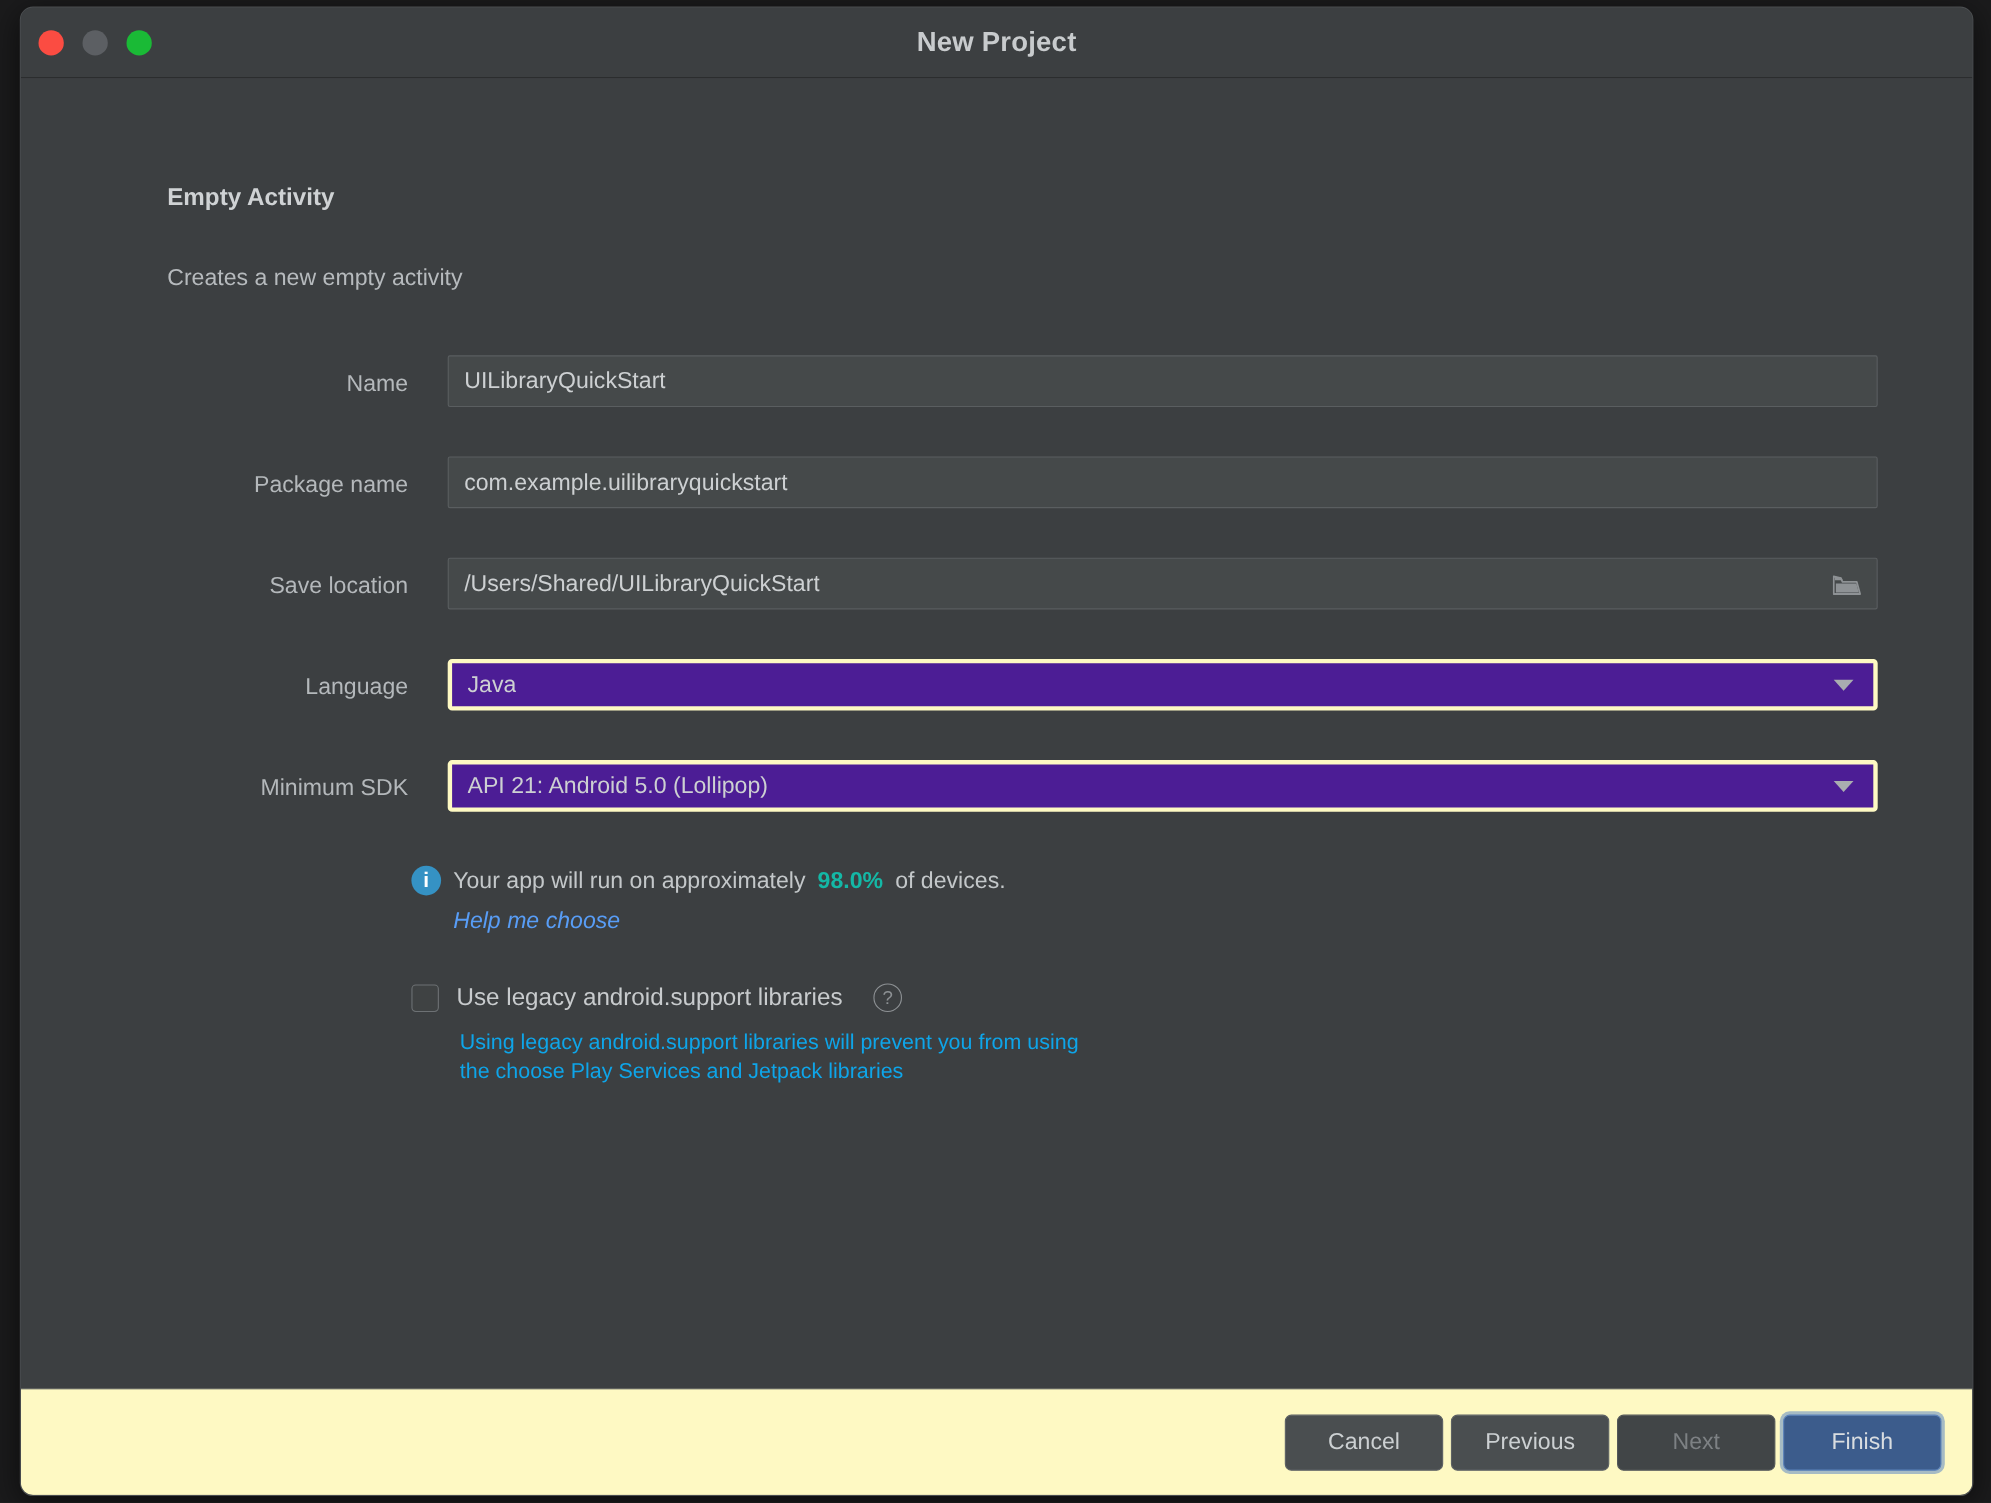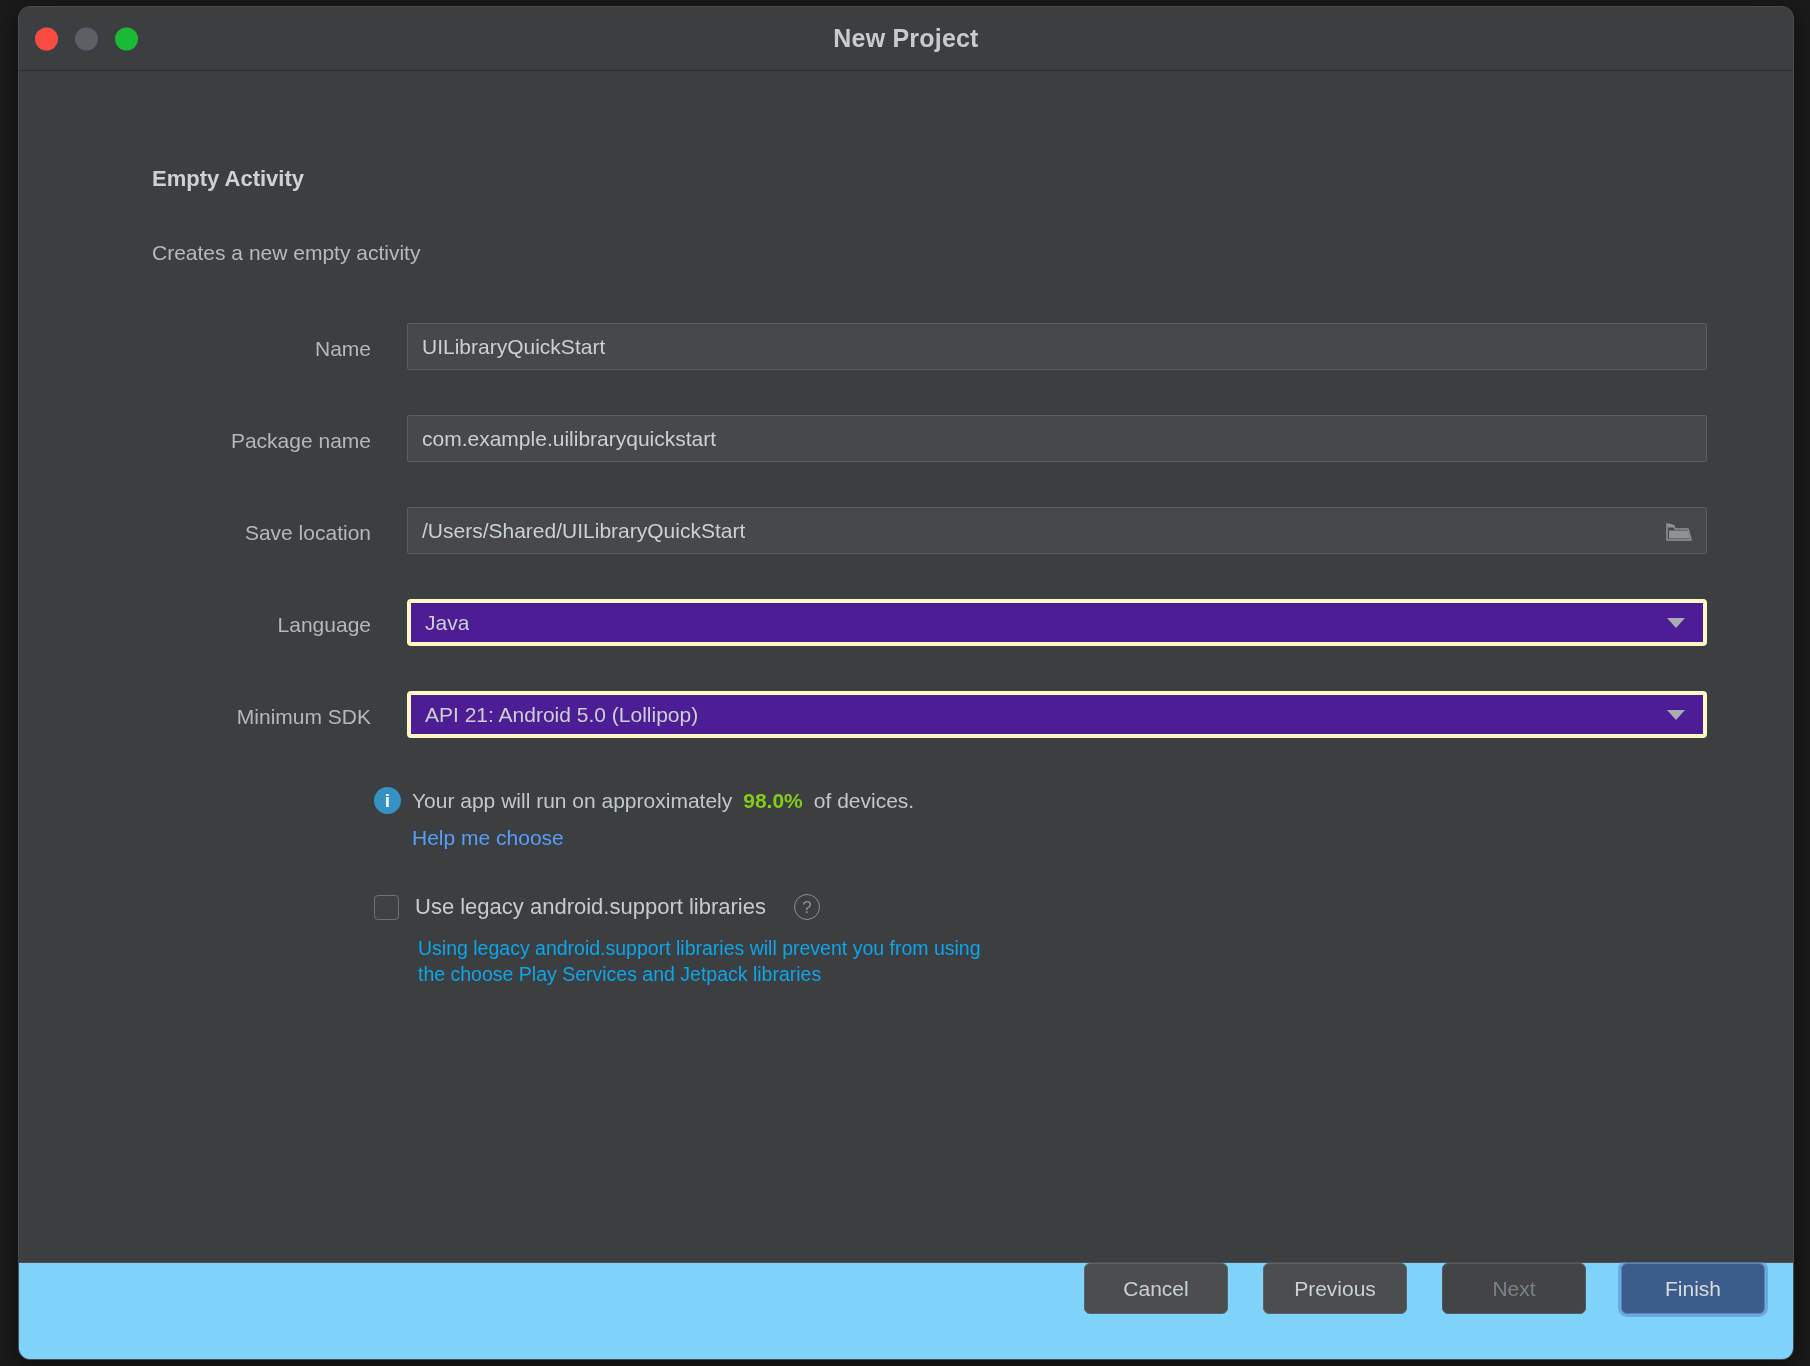--- a/index.html
+++ b/index.html
@@ -176,28 +176,29 @@
     background: #3592c4;
     color: #ffffff;
     font-size: 19px;
     font-weight: bold;
     display: flex;
     align-items: center;
     justify-content: center;
     line-height: 1;
     flex: none;
   }
-  .info-line b { color: #84cc16; font-weight: bold; }
+  .info-line b { color: #14b8a6; font-weight: bold; }
   .link {
     display: inline-block;
     margin-top: 12px;
     margin-left: 38px;
     font-size: 21px;
     color: #589df6;
     cursor: pointer;
+    font-style: italic;
   }
 
   
   .check-block {
     position: absolute;
     left: 355px;
     top: 823px;
   }
   .check-row {
     display: flex;
@@ -240,27 +241,27 @@
     font-size: 19.5px;
     line-height: 1.32;
     color: #0ea5e9;
     max-width: 720px;
   }
 
   
   .footer {
     height: 96px;
     min-height: 96px;
-    background: #7dd3fc;
+    background: #fef9c3;
     border-top: 1px solid #4e5254;
     display: flex;
-    align-items: flex-start;
+    align-items: center;
     justify-content: flex-end;
     padding-right: 22px;
-    gap: 35px;
+    gap: 7px;
   }
   .btn {
     min-width: 144px;
     height: 51px;
     box-sizing: border-box;
     border-radius: 6px;
     border: 1px solid #5d6164;
     background: #4a4e50;
     color: #ccd0d2;
     font-size: 21px;

